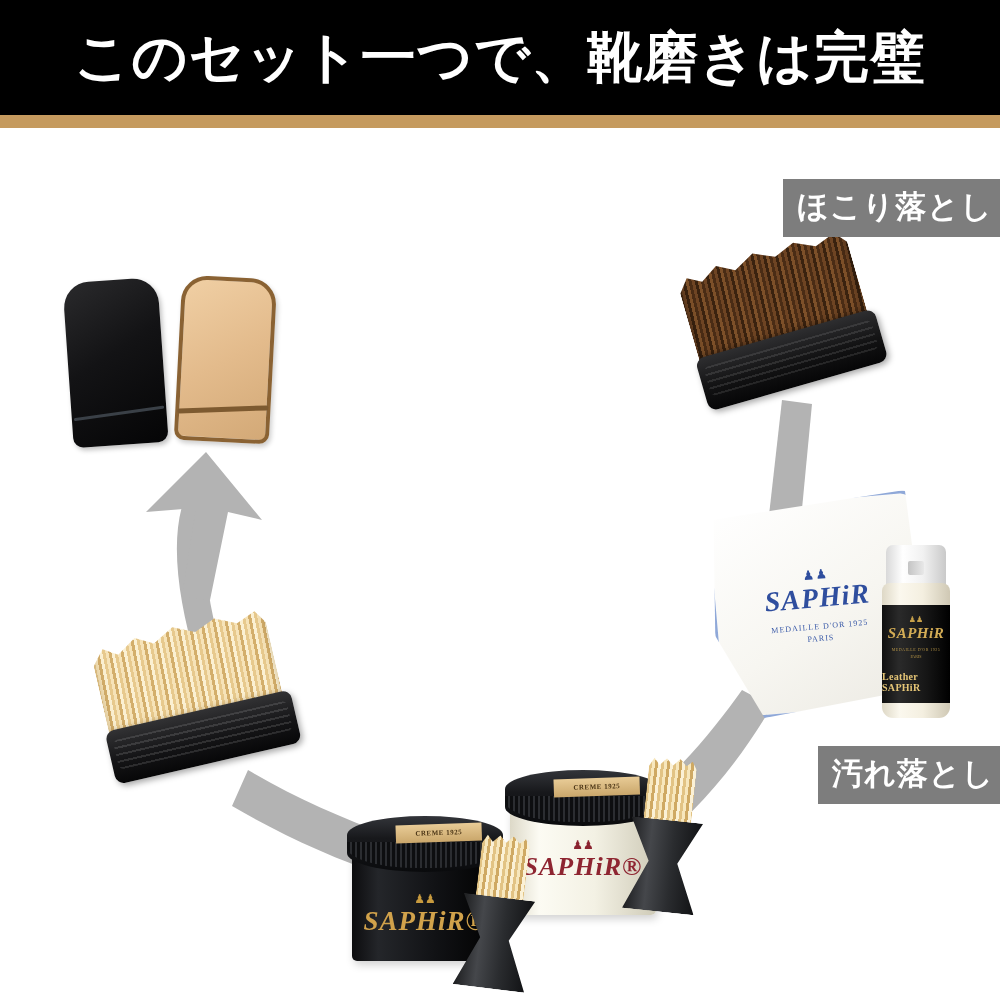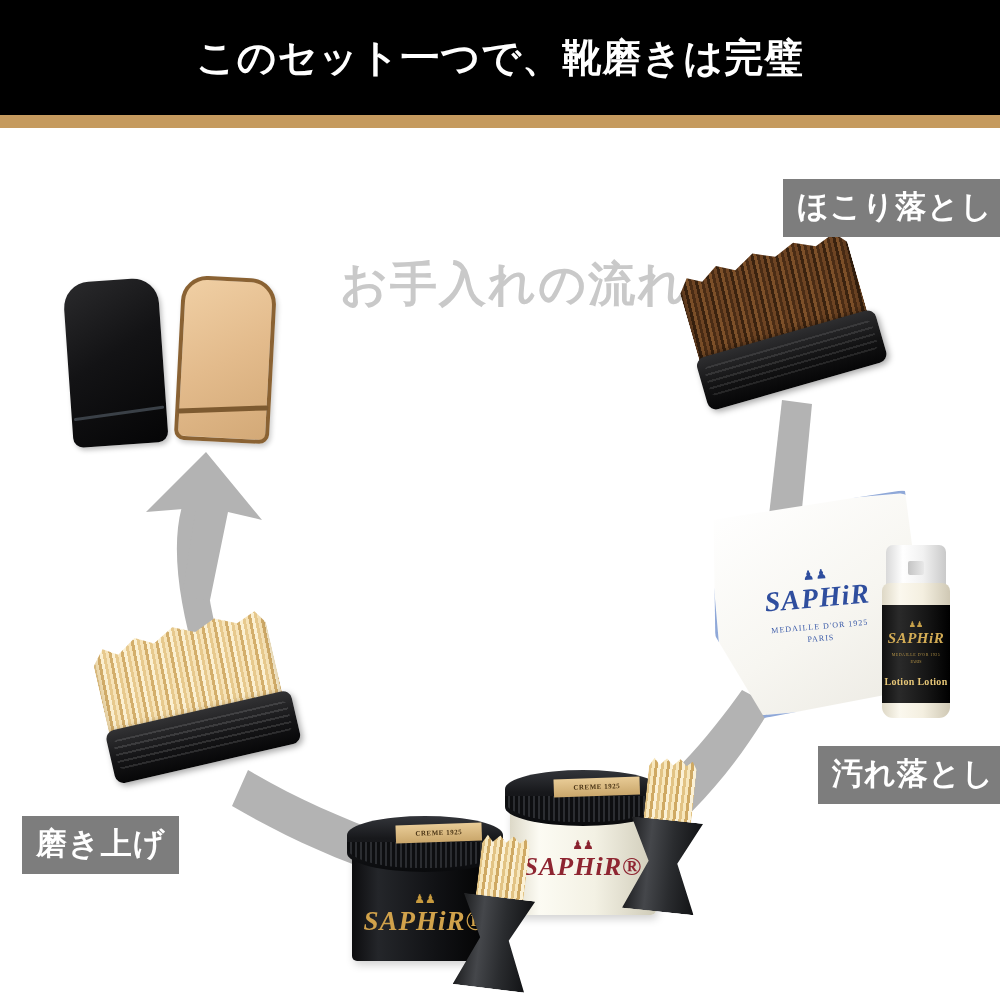--- a/index.html
+++ b/index.html
@@ -12,21 +12,21 @@
   #page { position: relative; width: 1000px; height: 1000px; background: #fff; overflow: hidden; }
 
   
   .header-bar {
     position: absolute; left: 0; top: 0; width: 1000px; height: 115px;
     background: #000000;
     display: flex; align-items: center; justify-content: center;
   }
   .header-title {
     color: #ffffff;
-    font-size: 39px;
+    font-size: 55px;
     font-weight: 700;
     letter-spacing: 1px;
     white-space: nowrap;
     font-family: "DejaVu Sans", "Liberation Sans", sans-serif;
   }
   .gold-rule {
     position: absolute; left: 0; top: 115px; width: 1000px; height: 13px;
     background: #c59a5e;
   }
 
@@ -259,21 +259,20 @@
     <path d="M782 400 L812 404 L800 530 L768 524 Z" fill="#b3b3b3"></path>
 
     <path d="M772 706 C740 760 700 812 640 856 L610 826 C672 782 712 732 742 690 Z" fill="#b3b3b3"></path>
 
     <path d="M392 836 C340 818 292 796 248 770 L232 806 C280 834 332 858 386 876 Z" fill="#b3b3b3"></path>
 
     <path d="M196 660 C178 600 170 540 184 500 L212 506 C200 546 206 602 224 656 Z" fill="#b3b3b3"></path>
     <path d="M146 512 L206 452 L262 520 L228 512 L210 600 L182 596 L196 508 Z" fill="#b3b3b3"></path>
   </svg>
 
-  <div class="watermark">お手入れの流れ</div>
 
   <div class="mitts">
     <div class="mitt mitt-black">
         <div class="seam"></div>
       </div>
     <div class="mitt mitt-tan">
         <div class="seam"></div>
       </div>
   </div>
 
@@ -295,21 +294,21 @@
   </div>
 
   <div class="lotion">
     <div class="cap"></div>
     <div class="body"></div>
     <div class="label">
       <div class="l-crest">♟♟</div>
       <div class="l-brand">SAPHiR</div>
       <div class="l-sub">MEDAILLE D'OR 1925</div>
       <div class="l-sub2">PARIS</div>
-      <div class="l-name">Lotion Lotion</div>
+      <div class="l-name">Leather SAPHiR</div>
     </div>
   </div>
 
   <div class="jar" id="jar-black">
     <div class="glass"></div>
     <div class="crest">♟♟</div>
     <div class="jar-brand">SAPHiR®</div>
     <div class="lid"></div>
     <div class="lid-rim"></div>
     <div class="lid-label">CREME 1925</div>
@@ -328,15 +327,14 @@
     <div class="bristles"></div>
     <div class="handle"></div>
   </div>
   <div class="dauber" id="dauber-right">
     <div class="bristles"></div>
     <div class="handle"></div>
   </div>
 
   <div class="badge" id="badge-dust">ほこり落とし</div>
   <div class="badge" id="badge-dirt">汚れ落とし</div>
-  <div class="badge" id="badge-polish">磨き上げ</div>
 
 </div>
 
 </body></html>

